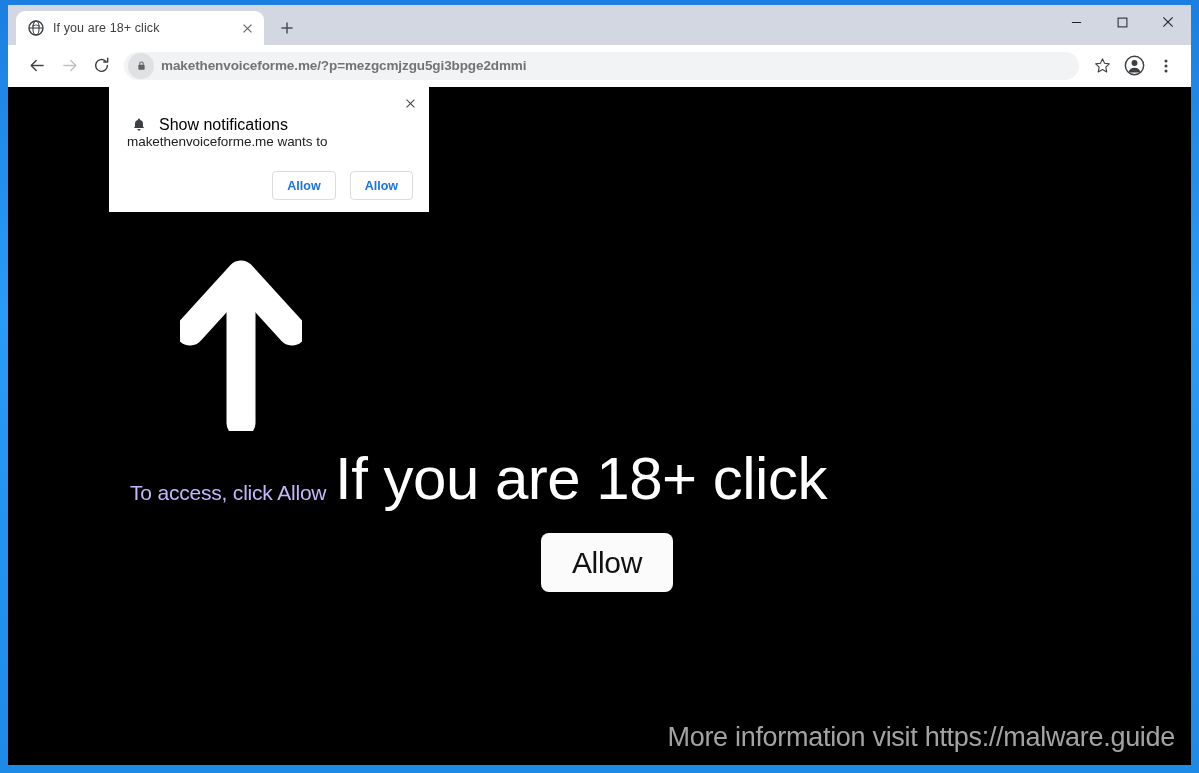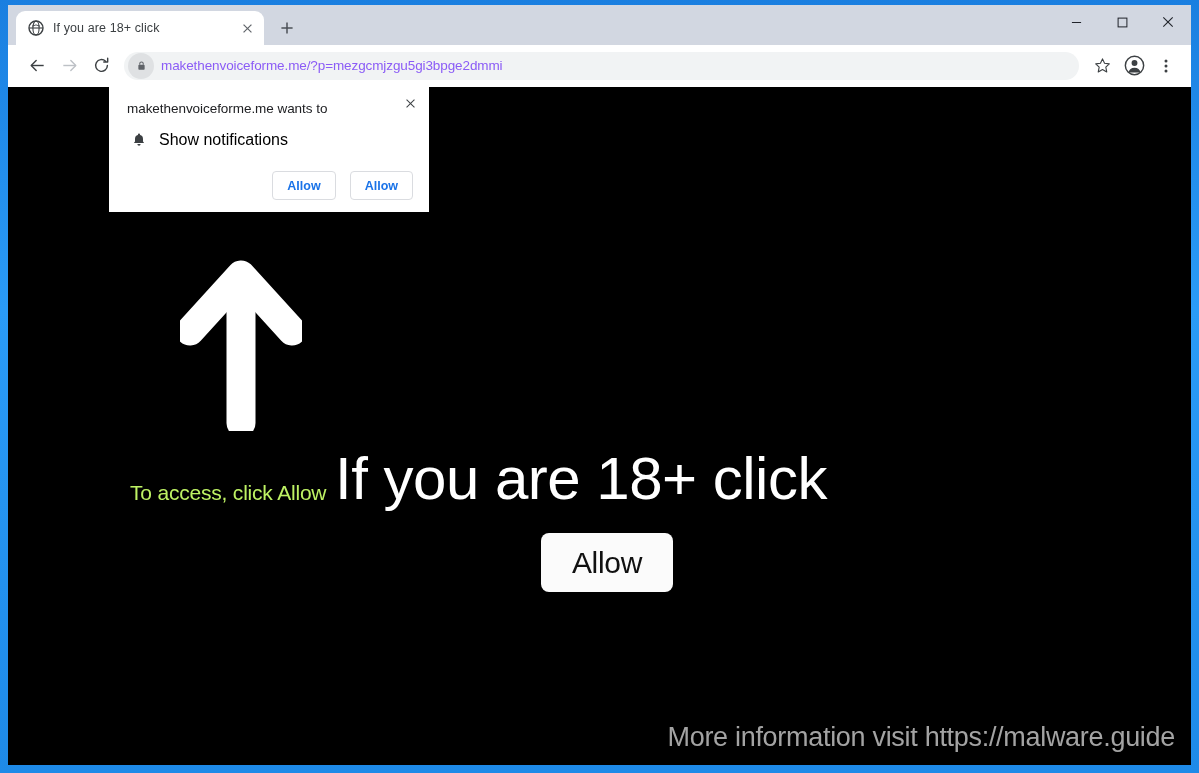--- a/index.html
+++ b/index.html
@@ -141,25 +141,26 @@
     width: 26px; height: 26px;
     border-radius: 50%;
     background: #dfe1e3;
     display: flex; align-items: center; justify-content: center;
     margin-right: 7px;
     color: #5f6368;
   }
 
   #url-text {
     font-size: 13.5px;
-    color: #8b5cf6;
+    color: #737373;
     white-space: nowrap;
     overflow: hidden;
     text-overflow: ellipsis;
     letter-spacing: -.1px;
+    font-weight: bold;
   }
 
   .toolbar-end-btn {
     width: 30px; height: 30px;
     display: flex; align-items: center; justify-content: center;
     border-radius: 50%;
     flex: 0 0 auto;
     color: #3c4043;
   }
 
@@ -233,21 +234,21 @@
     top: 166px;
     width: 122px;
     height: 178px;
   }
 
   #subtext {
     position: absolute;
     left: 122px;
     top: 394px;
     font-size: 21px;
-    color: #bef264;
+    color: #c4b5fd;
     white-space: nowrap;
     letter-spacing: -.2px;
   }
 
   #headline {
     position: absolute;
     left: 327px;
     top: 362px;
     font-size: 60px;
     line-height: 1;
@@ -407,33 +408,33 @@
 
       <div id="footer-link">More information visit https://malware.guide</div>
 
       <div id="permission-bubble">
         <div id="bubble-close">
           <svg viewBox="0 0 14 14" width="11" height="11">
             <line x1="2" y1="2" x2="12" y2="12" stroke="currentColor" stroke-width="1.3"></line>
             <line x1="12" y1="2" x2="2" y2="12" stroke="currentColor" stroke-width="1.3"></line>
           </svg>
         </div>
-
-        <div id="bubble-title">makethenvoiceforme.me wants to</div>
 
         <div id="bubble-row">
           <span class="bell">
             <svg viewBox="0 0 16 16" width="16" height="16">
               <path d="M8 1.6a1.1 1.1 0 0 1 1.1 1.1v.4a3.9 3.9 0 0 1 2.9 3.8v2.5l1.1 1.7H2.9L4 9.4V6.9a3.9 3.9 0 0 1 2.9-3.8v-.4A1.1 1.1 0 0 1 8 1.6z" fill="#3c4043"></path>
               <path d="M6.4 12.1a1.6 1.6 0 0 0 3.2 0z" fill="#3c4043"></path>
             </svg>
           </span>
           <span>Show notifications</span>
         </div>
 
+        <div id="bubble-title">makethenvoiceforme.me wants to</div>
+
         <div id="bubble-actions">
           <button class="bubble-btn">Allow</button>
           <button class="bubble-btn">Allow</button>
         </div>
       </div>
 
     </div>
   </div>
 </div>
 

